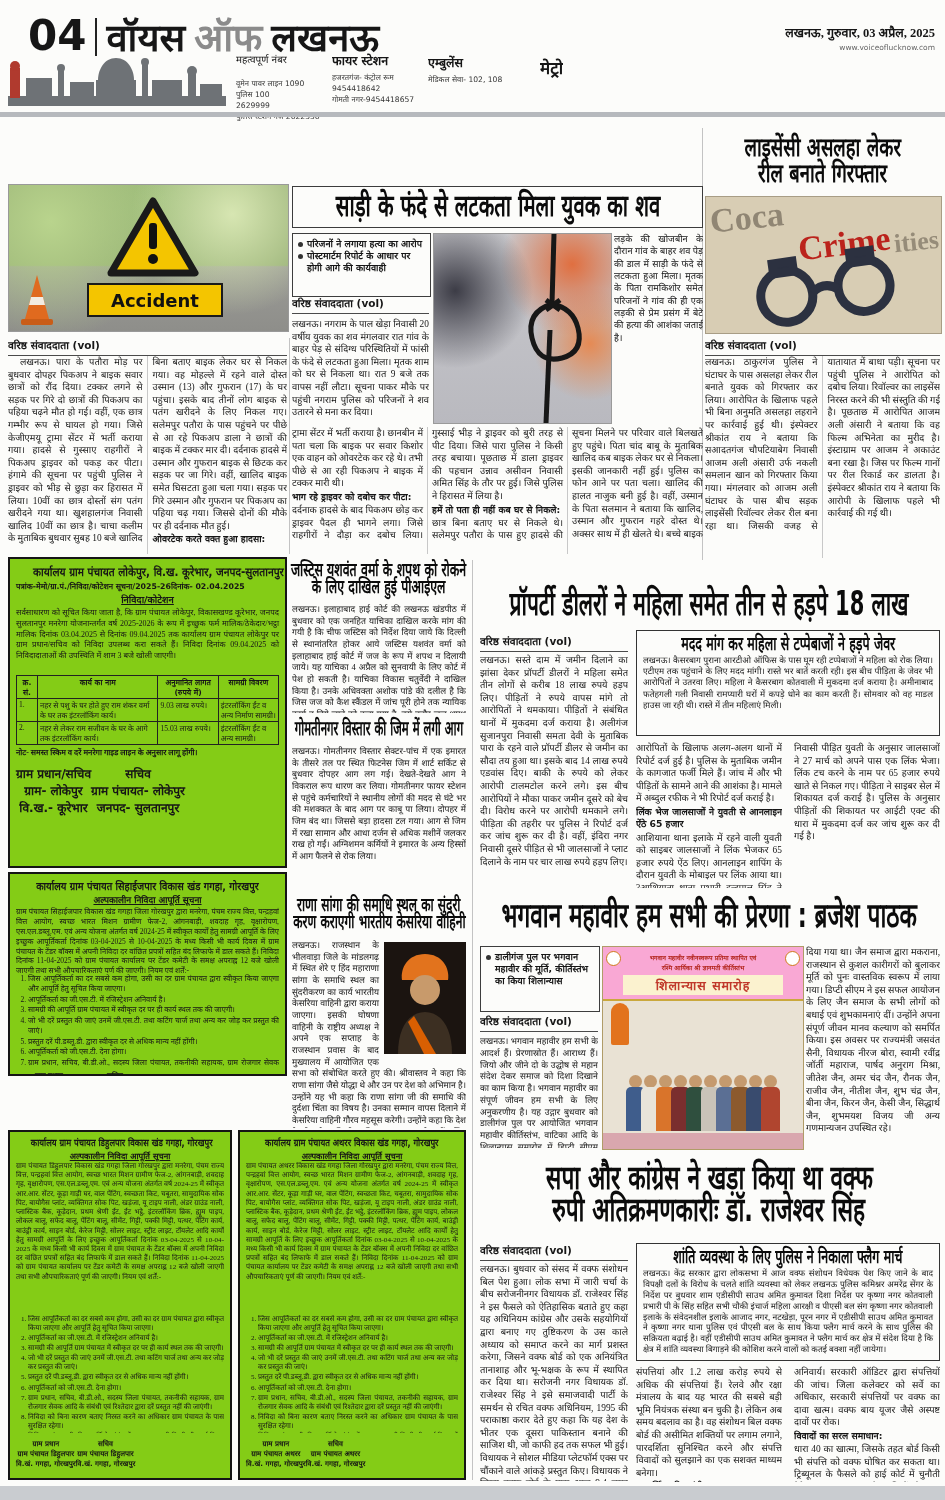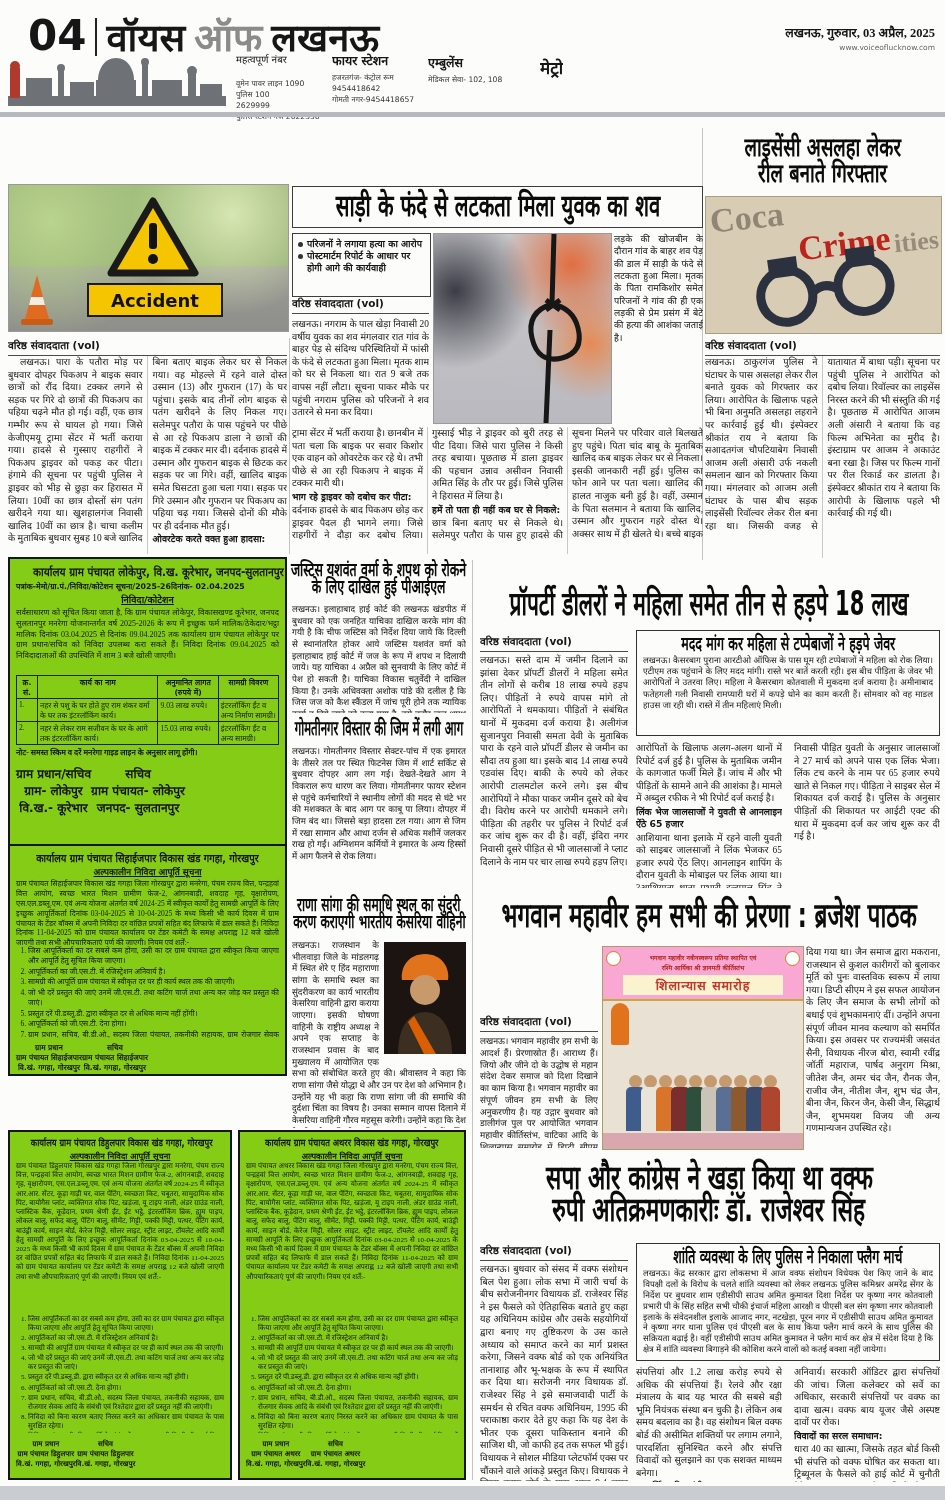--- a/index.html
+++ b/index.html
@@ -288,20 +288,24 @@
     <p class="sub">लिंक भेज जालसाजों ने युवती से आनलाइन ऐंठे 65 हजार</p>
     <p class="nohang">आशियाना थाना इलाके में रहने वाली युवती को साइबर जालसाजों ने लिंक भेजकर 65 हजार रुपये ऐंठ लिए। आनलाइन शापिंग के दौरान युवती के मोबाइल पर लिंक आया था। ?आशियाना थाना प्रभारी इन्द्रपाल सिंह ने बताया कि थाना क्षेत्र में रहने वाली युवती</p>
   </div>
   <div class="abs body" style="left:794px;top:742px;width:146px;height:146px">
     <p class="nohang">निवासी पीड़ित युवती के अनुसार जालसाजों ने 27 मार्च को अपने पास एक लिंक भेजा। लिंक टच करने के नाम पर 65 हजार रुपये खाते से निकल गए। पीड़िता ने साइबर सेल में शिकायत दर्ज कराई है। पुलिस के अनुसार पीड़ितों की शिकायत पर आईटी एक्ट की धारा में मुकदमा दर्ज कर जांच शुरू कर दी गई है।</p>
   </div>
 
   <div class="hl abs" style="left:478px;top:892px;width:462px;height:46px">
     <span style="font-size:29px;transform:scale(.78,1.18)">भगवान महावीर हम सभी की प्रेरणा : ब्रजेश पाठक</span>
   </div>
+  <div class="abs bulletbox" style="left:480px;top:946px;width:108px;height:56px">
+
+  <div class="bl">डालीगंज पुल पर भगवान महावीर की मूर्ति, कीर्तिस्तंभ का किया शिलान्यास</div>
+    </div>
   <div class="abs byline" style="left:480px;top:1014px;width:118px">वरिष्ठ संवाददाता (vol)</div>
   <div class="abs body" style="left:480px;top:1036px;width:118px;height:112px;font-size:8.8px">
     <p class="nohang">लखनऊ। भगवान महावीर हम सभी के आदर्श हैं। प्रेरणास्रोत हैं। आराध्य हैं। जियो और जीने दो के उद्घोष से महान संदेश देकर समाज को दिशा दिखाने का काम किया है। भगवान महावीर का संपूर्ण जीवन हम सभी के लिए अनुकरणीय है। यह उद्गार बुधवार को डालीगंज पुल पर आयोजित भगवान महावीर कीर्तिस्तंभ, वाटिका आदि के शिलान्यास समारोह में डिप्टी सीएम ब्रजेश पाठक ने कहे।</p>
   </div>
 
   <div class="abs" style="left:602px;top:946px;width:200px;height:202px;border:1px solid #b09c68;background:#e9e2d4">
     <div class="abs" style="left:0;top:0;width:200px;height:52px;background:#f9a8d4;border-bottom:2px solid #caa83c">
       <div class="abs" style="left:10px;top:6px;width:180px;text-align:center;font-size:6.2px;font-weight:700;color:#b3261e;font-family:'DejaVu Sans',sans-serif">भगवान महावीर नवीनस्वरूप प्रतिमा स्थापित एवं</div>
       <div class="abs" style="left:10px;top:16px;width:180px;text-align:center;font-size:6.2px;font-weight:700;color:#b3261e;font-family:'DejaVu Sans',sans-serif">रश्मि आर्यिका श्री ज्ञानमती कीर्तिस्तंभ</div>
       <div class="abs" style="left:20px;top:28px;width:160px;height:20px;background:#fbf2cf;display:flex;align-items:center;justify-content:center;
@@ -368,21 +372,21 @@
     <p class="nohang">संपत्तियां और 1.2 लाख करोड़ रुपये से अधिक की संपत्तियां हैं। रेलवे और रक्षा मंत्रालय के बाद यह भारत की सबसे बड़ी भूमि नियंत्रक संस्था बन चुकी है। लेकिन अब समय बदलाव का है। वह संशोधन बिल वक्फ बोर्ड की असीमित शक्तियों पर लगाम लगाने, पारदर्शिता सुनिश्चित करने और संपत्ति विवादों को सुलझाने का एक सशक्त माध्यम बनेगा।</p>
     <p class="sub">पारदर्शिता की गारंटी:</p>
 
   </div>
   <div class="abs body" style="left:794px;top:1366px;width:146px;height:116px">
     <p class="nohang">अनिवार्य। सरकारी ऑडिटर द्वारा संपत्तियों की जांच। जिला कलेक्टर को सर्वे का अधिकार, सरकारी संपत्तियों पर वक्फ का दावा खत्म। वक्फ बाय यूजर जैसे अस्पष्ट दावों पर रोक।</p>
     <p class="sub">विवादों का सरल समाधान:</p>
     <p class="nohang">धारा 40 का खात्मा, जिसके तहत बोर्ड किसी भी संपत्ति को वक्फ घोषित कर सकता था। ट्रिब्यूनल के फैसले को हाई कोर्ट में चुनौती देने का प्रावधान। सरकारी संपत्तियों को वक्फ से मुक्त करने की व्यवस्था।</p>
   </div>
 
-  <div class="abs noticebox" style="left:8px;top:844px;width:279px;height:232px">
+  <div class="abs noticebox" style="left:8px;top:872px;width:279px;height:204px">
     <div class="ntitle" style="font-size:11px"><span style="display:inline-block;transform:scale(.88,1)">कार्यालय ग्राम पंचायत सिहाईजपार विकास खंड गगहा, गोरखपुर</span></div>
     <div class="nsub" style="font-size:8.8px;margin:1px 0">अल्पकालीन निविदा आपूर्ति सूचना</div>
     <div class="nbody" style="font-size:7.5px;line-height:1.32;height:66px;overflow:hidden">ग्राम पंचायत सिहाईजपार विकास खंड गगहा जिला गोरखपुर द्वारा मनरेगा, पंचम राज्य वित्त, पन्द्रहवां वित्त आयोग, स्वच्छ भारत मिशन ग्रामीण फेज-2, आंगनबाड़ी, शवदाह गृह, वृक्षारोपण, एस.एल.डब्लू.एम. एवं अन्य योजना अंतर्गत वर्ष 2024-25 में स्वीकृत कार्यों हेतु सामग्री आपूर्ति के लिए इच्छुक आपूर्तिकर्ता दिनांक 03-04-2025 से 10-04-2025 के मध्य किसी भी कार्य दिवस में ग्राम पंचायत के टेंडर बॉक्स में अपनी निविदा दर वांछित प्रपत्रों सहित बंद लिफाफे में डाल सकते हैं। निविदा दिनांक 11-04-2025 को ग्राम पंचायत कार्यालय पर टेंडर कमेटी के समक्ष अपराह्न 12 बजे खोली जाएगी तथा सभी औपचारिकताएं पूर्ण की जाएगी। नियम एवं शर्तें:-</div>
     <ol class="nterms" style="font-size:7.5px;line-height:1.3;height:92px;overflow:hidden">
 
     <li>जिस आपूर्तिकर्ता का दर सबसे कम होगा, उसी का दर ग्राम पंचायत द्वारा स्वीकृत किया जाएगा और आपूर्ति हेतु सूचित किया जाएगा।</li>
         <li>आपूर्तिकर्ता का जी.एस.टी. में रजिस्ट्रेशन अनिवार्य है।</li>
         <li>सामग्री की आपूर्ति ग्राम पंचायत में स्वीकृत दर पर ही कार्य स्थल तक की जाएगी।</li>
         <li>जो भी दरें प्रस्तुत की जाएं उनमें जी.एस.टी. तथा कटिंग चार्ज तथा अन्य कर जोड़ कर प्रस्तुत की जाएं।</li>
         <li>प्रस्तुत दरें पी.डब्लू.डी. द्वारा स्वीकृत दर से अधिक मान्य नहीं होंगी।</li>

